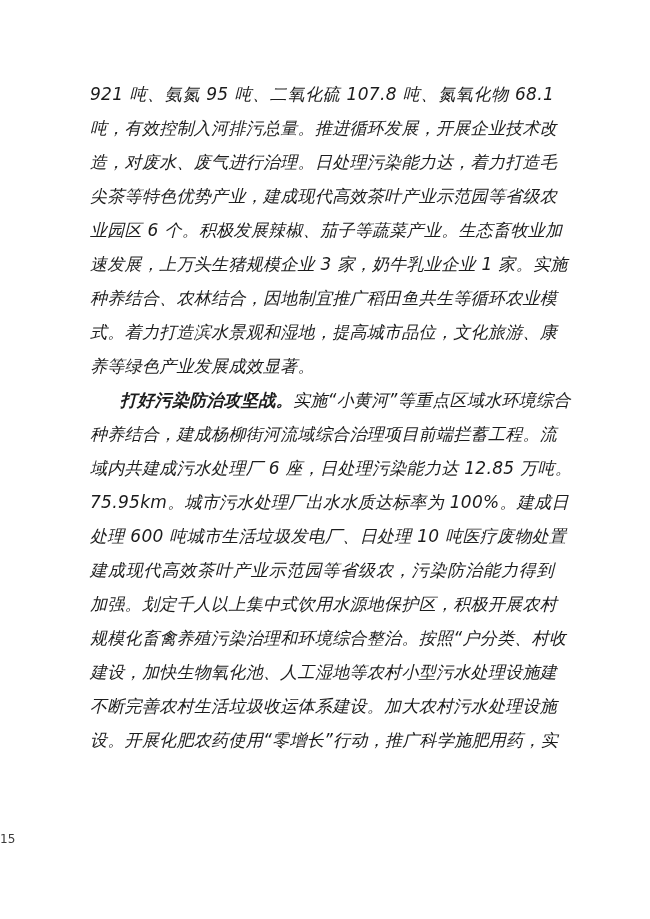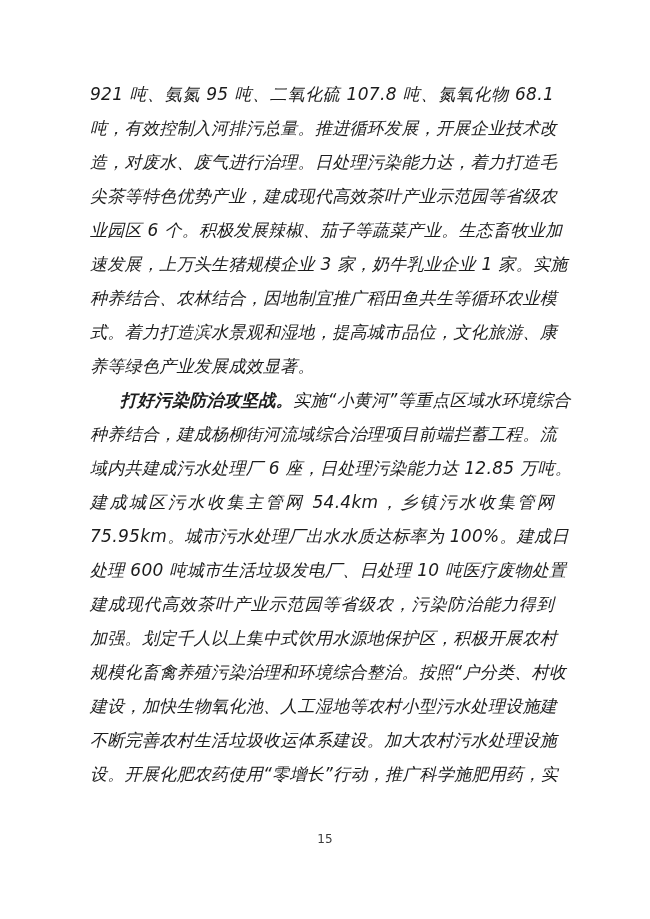--- a/index.html
+++ b/index.html
@@ -39,21 +39,20 @@
     text-indent: 30px;
   }
   .lead-bold {
     font-weight: bold;
   }
   .page-number {
     position: absolute;
     left: 0;
     top: 832px;
     width: 650px;
-    text-align: center;
     font-size: 12px;
     color: #3a3a3a;
     font-family: "DejaVu Sans", "Liberation Sans", sans-serif;
   }
 </style>
 </head>
 <body>
 
 <div class="page">
   <div class="text-column">
@@ -67,21 +66,20 @@
       <div class="line">速发展，上万头生猪规模企业 3 家，奶牛乳业企业 1 家。实施</div>
       <div class="line">种养结合、农林结合，因地制宜推广稻田鱼共生等循环农业模</div>
       <div class="line">式。着力打造滨水景观和湿地，提高城市品位，文化旅游、康</div>
       <div class="line para-end">养等绿色产业发展成效显著。</div>
     </div>
 
     <div>
       <div class="line indent"><span class="lead-bold">打好污染防治攻坚战。</span><span>实施“小黄河”等重点区域水环境综合</span></div>
       <div class="line">种养结合，建成杨柳街河流域综合治理项目前端拦蓄工程。流</div>
       <div class="line">域内共建成污水处理厂 6 座，日处理污染能力达 12.85 万吨。</div>
-      <div class="line">建成城区污水收集主管网 54.4km，乡镇污水收集管网</div>
       <div class="line">75.95km。城市污水处理厂出水水质达标率为 100%。建成日</div>
       <div class="line">处理 600 吨城市生活垃圾发电厂、日处理 10 吨医疗废物处置</div>
       <div class="line">建成现代高效茶叶产业示范园等省级农，污染防治能力得到</div>
       <div class="line">加强。划定千人以上集中式饮用水源地保护区，积极开展农村</div>
       <div class="line">规模化畜禽养殖污染治理和环境综合整治。按照“户分类、村收</div>
       <div class="line">建设，加快生物氧化池、人工湿地等农村小型污水处理设施建</div>
       <div class="line">不断完善农村生活垃圾收运体系建设。加大农村污水处理设施</div>
       <div class="line">设。开展化肥农药使用“零增长”行动，推广科学施肥用药，实</div>
     </div>
 

